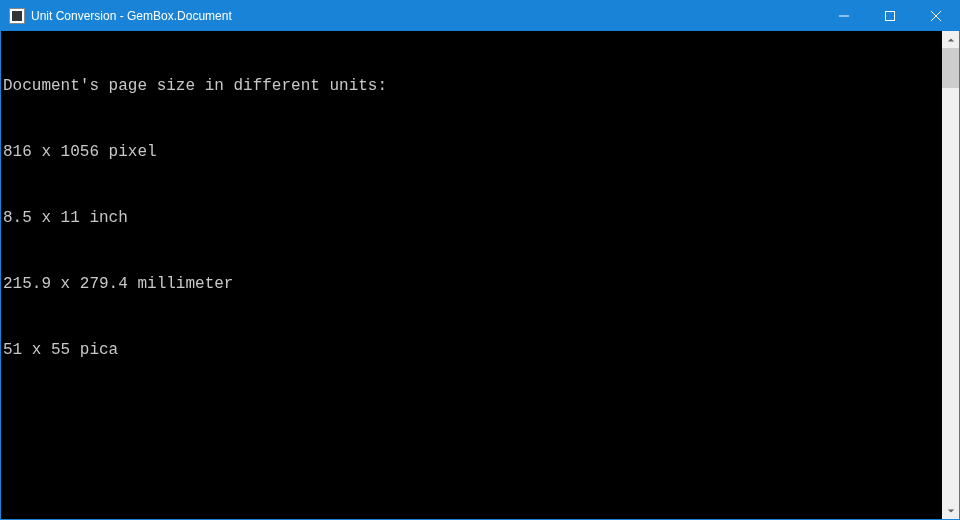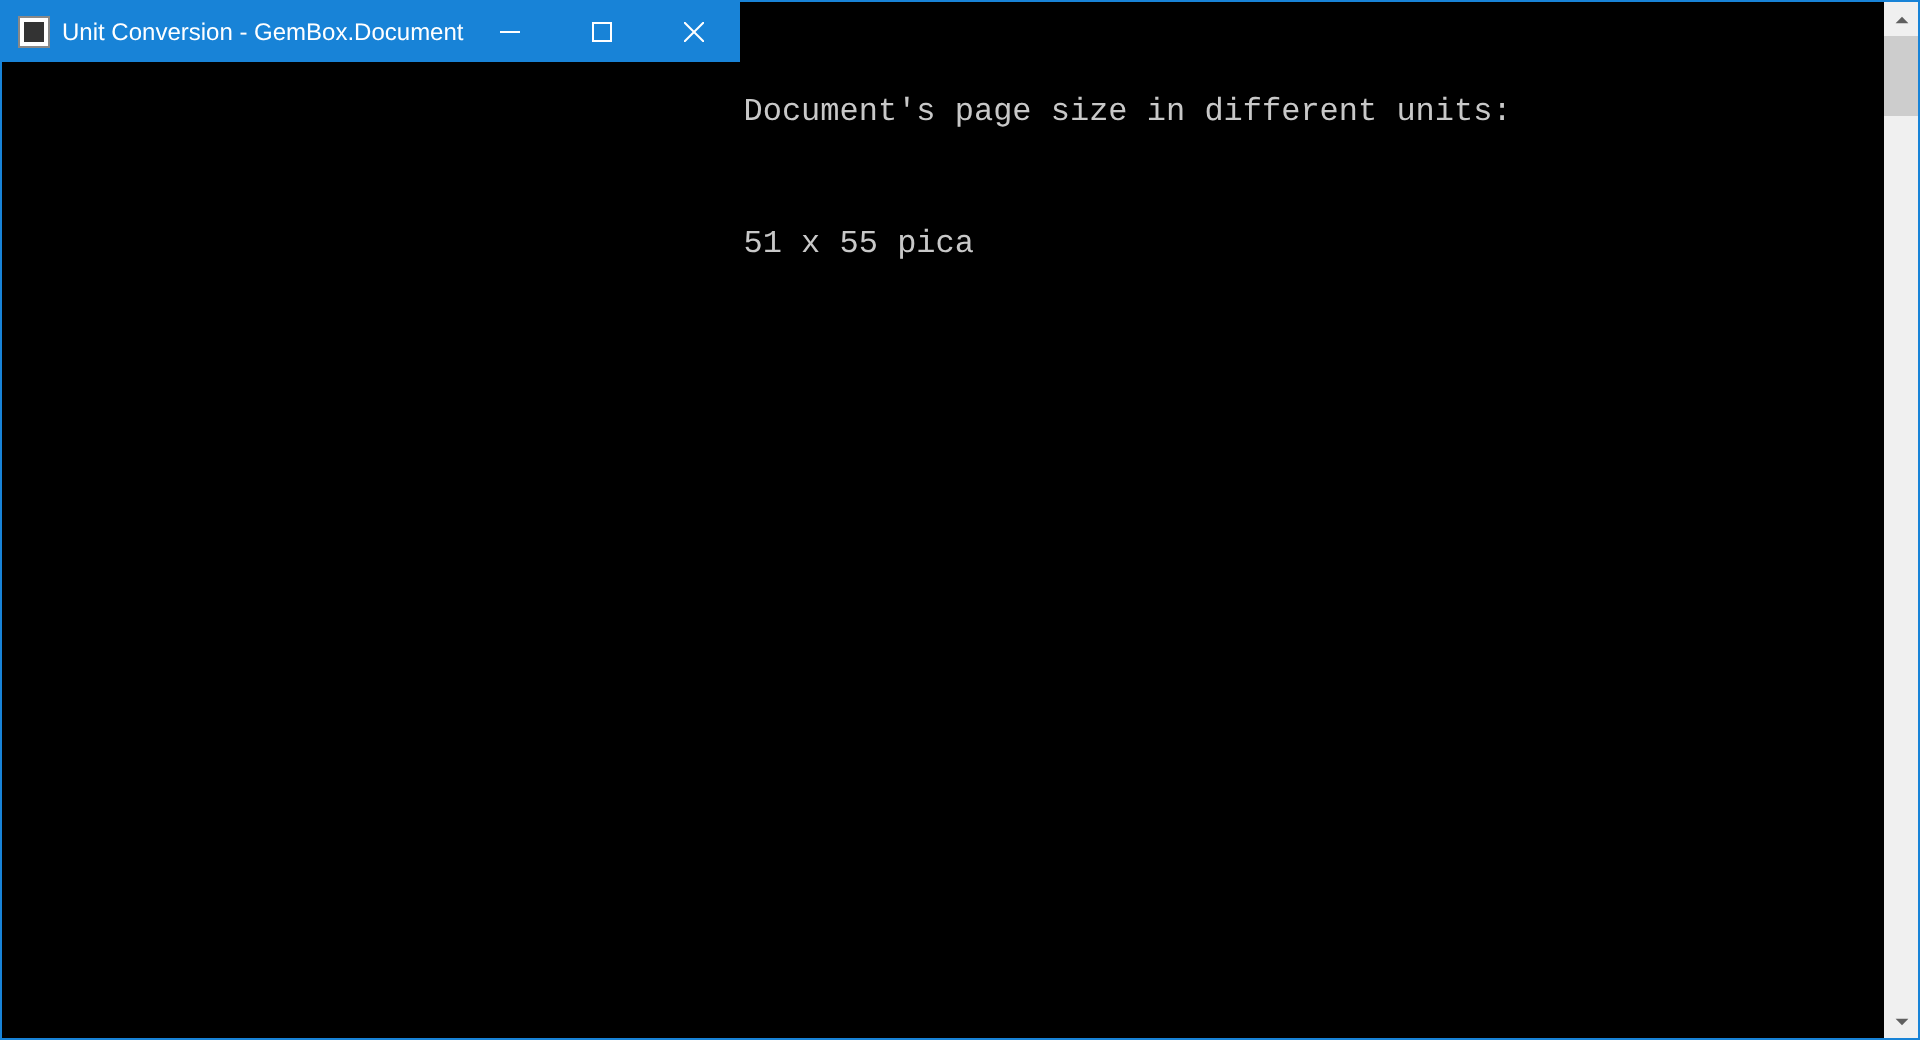--- a/index.html
+++ b/index.html
@@ -12,21 +12,21 @@
       height: 520px;
       font-family: "Segoe UI", Tahoma, sans-serif;
       overflow: hidden;
       background: #fff;
     }
     .window {
       width: 960px;
       height: 520px;
       border: 1px solid #1883d7;
       display: flex;
-      flex-direction: row;
+      flex-direction: column;
       background: #000;
     }
     .titlebar {
       height: 30px;
       background: #1883d7;
       display: flex;
       align-items: center;
       color: #fff;
       font-size: 12px;
       flex-shrink: 0;
@@ -151,20 +151,23 @@
         <svg viewBox="0 0 10 10">
             <line x1="0" y1="0" x2="10" y2="10"></line>
             <line x1="10" y1="0" x2="0" y2="10"></line>
           </svg>
       </div>
     </div>
   </div>
   <div class="client-area">
     <div class="console">
       <span class="console-line">Document's page size in different units:</span>
+      <span class="console-line">816 x 1056 pixel</span>
+      <span class="console-line">8.5 x 11 inch</span>
+      <span class="console-line">215.9 x 279.4 millimeter</span>
       <span class="console-line">51 x 55 pica</span>
       
       
     </div>
     <div class="scrollbar">
       <div class="sb-btn">
         <svg viewBox="0 0 10 10">
             <path d="M1 7 L5 3 L9 7 Z"></path>
           </svg>
       </div>

